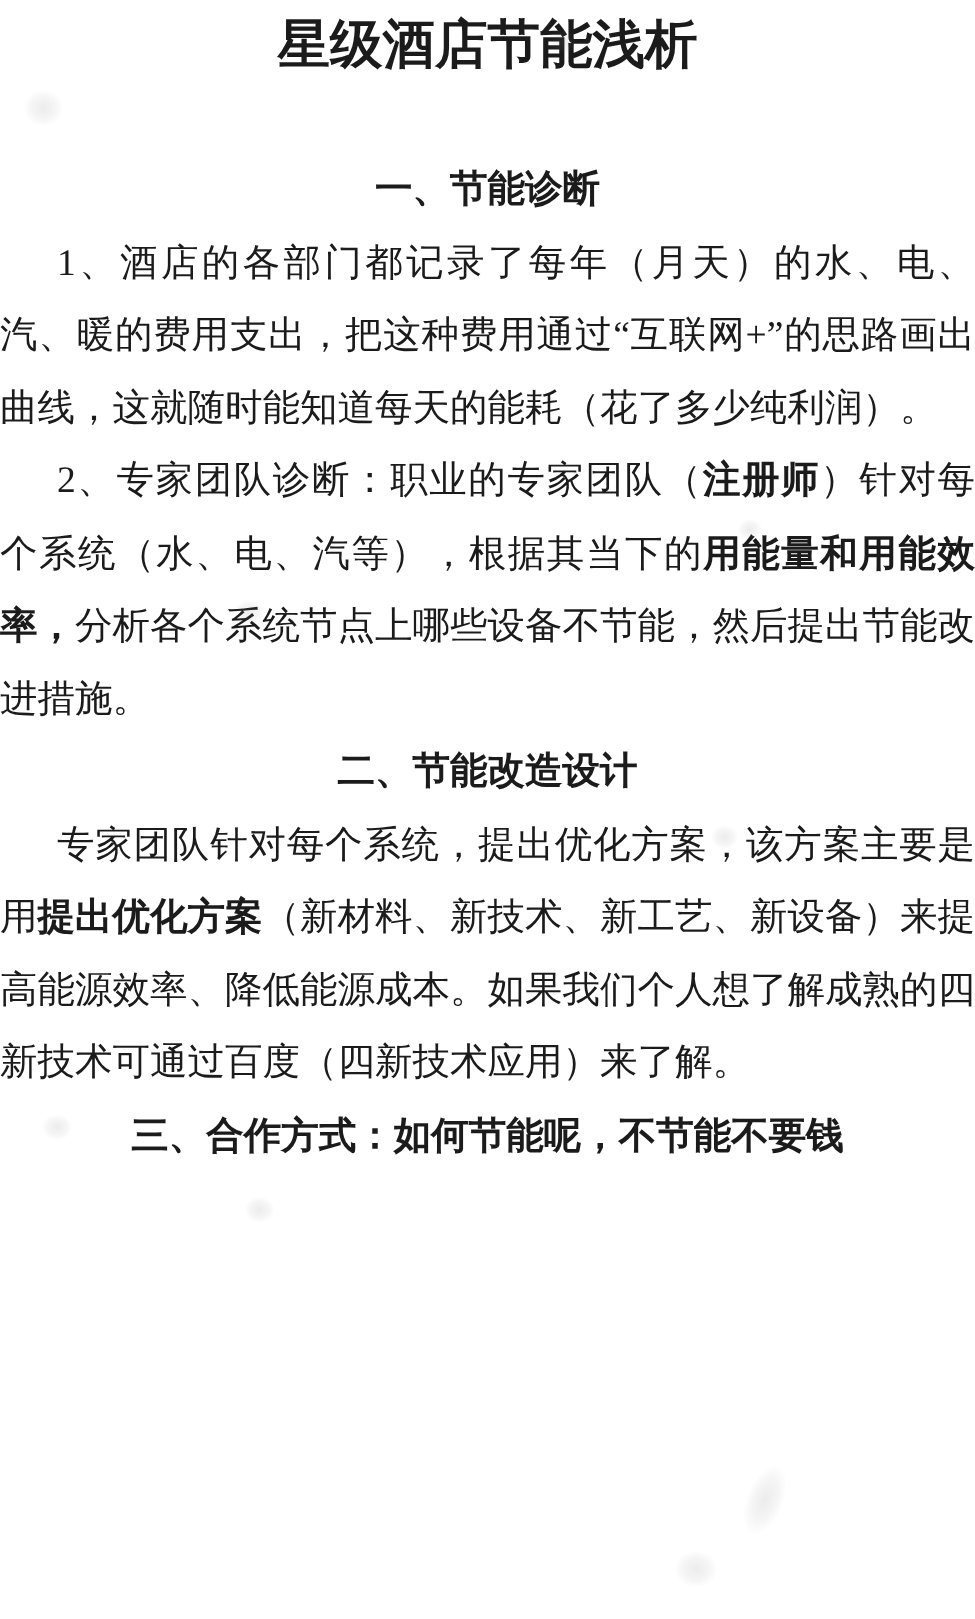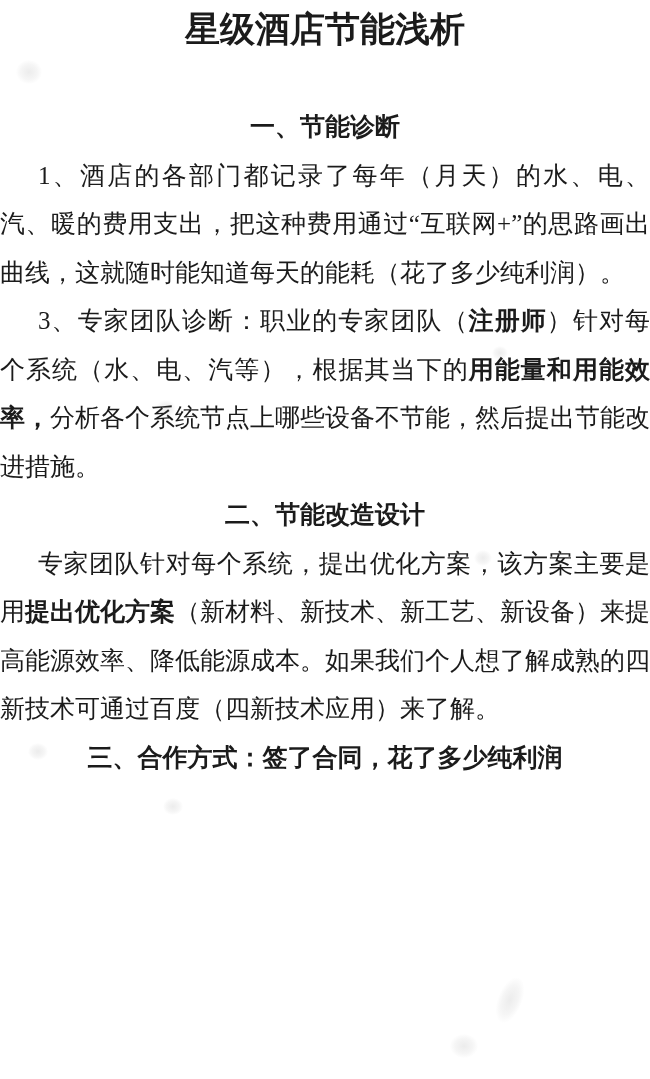--- a/index.html
+++ b/index.html
@@ -68,24 +68,24 @@
 </style>
 </head>
 <body>
 
 <div class="page">
   <h1 class="doc-title">星级酒店节能浅析</h1>
 
   <div class="doc-body" id="doc-body">
       <p class="heading"><span class="run-bold">一、节能诊断</span></p>
       <p class="paragraph indent"><span>1、酒店的各部门都记录了每年（月天）的水、电、汽、暖的费用支出，把这种费用通过“互联网+”的思路画出曲线，这就随时能知道每天的能耗（花了多少纯利润）。</span></p>
-      <p class="paragraph indent"><span>3、专家团队诊断：职业的专家团队（</span><span class="run-bold">注册师</span><span>）针对每个系统（水、电、汽等），根据其当下的</span><span class="run-bold">用能量和用能效率，</span><span>分析各个系统节点上哪些设备不节能，然后提出节能改进措施。</span></p>
+      <p class="paragraph indent"><span>2、专家团队诊断：职业的专家团队（</span><span class="run-bold">注册师</span><span>）针对每个系统（水、电、汽等），根据其当下的</span><span class="run-bold">用能量和用能效率，</span><span>分析各个系统节点上哪些设备不节能，然后提出节能改进措施。</span></p>
       <p class="heading"><span class="run-bold">二、节能改造设计</span></p>
       <p class="paragraph indent"><span>专家团队针对每个系统，提出优化方案，该方案主要是用</span><span class="run-bold">提出优化方案</span><span>（新材料、新技术、新工艺、新设备）来提高能源效率、降低能源成本。如果我们个人想了解成熟的四新技术可通过百度（四新技术应用）来了解。</span></p>
-      <p class="heading"><span class="run-bold">三、合作方式：签了合同，花了多少纯利润</span></p>
+      <p class="heading"><span class="run-bold">三、合作方式：如何节能呢，不节能不要钱</span></p>
     </div>
 
   <div class="smudge smudge-1"></div>
   <div class="smudge smudge-2"></div>
   <div class="smudge smudge-3"></div>
   <div class="smudge smudge-4"></div>
   <div class="smudge smudge-5"></div>
   <div class="smudge smudge-6"></div>
   <div class="smudge smudge-7"></div>
   <div class="smudge smudge-8"></div>

